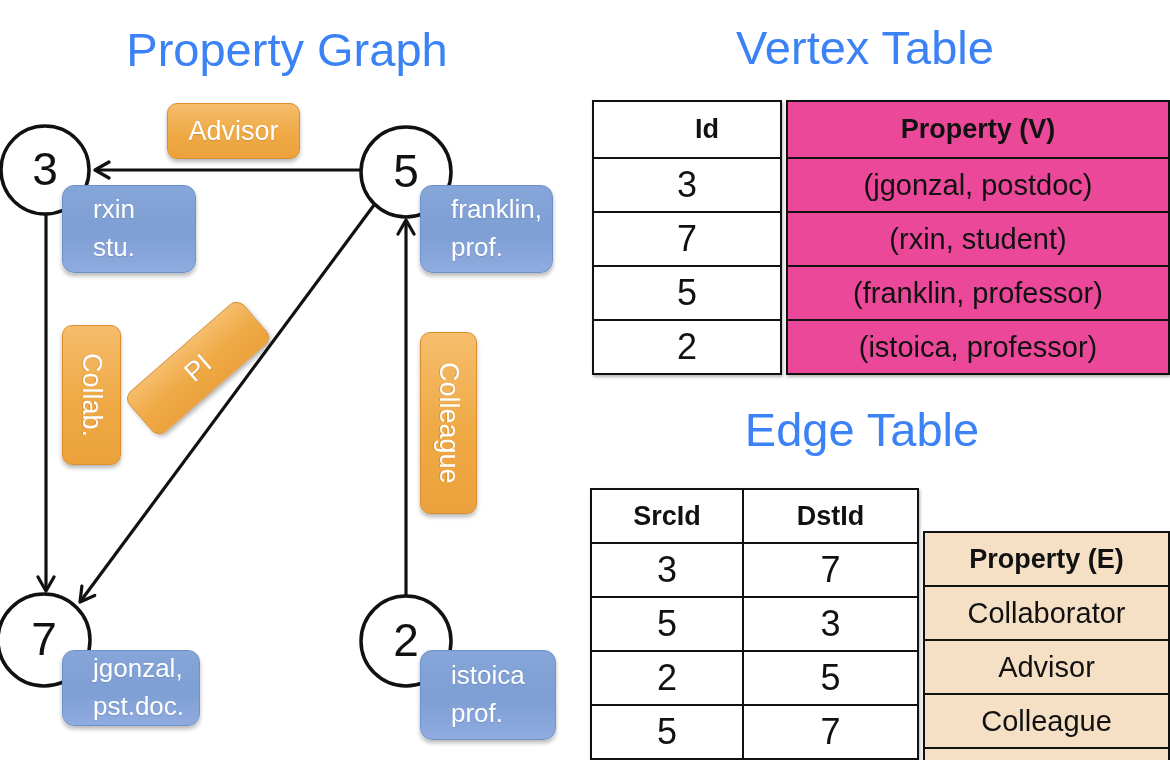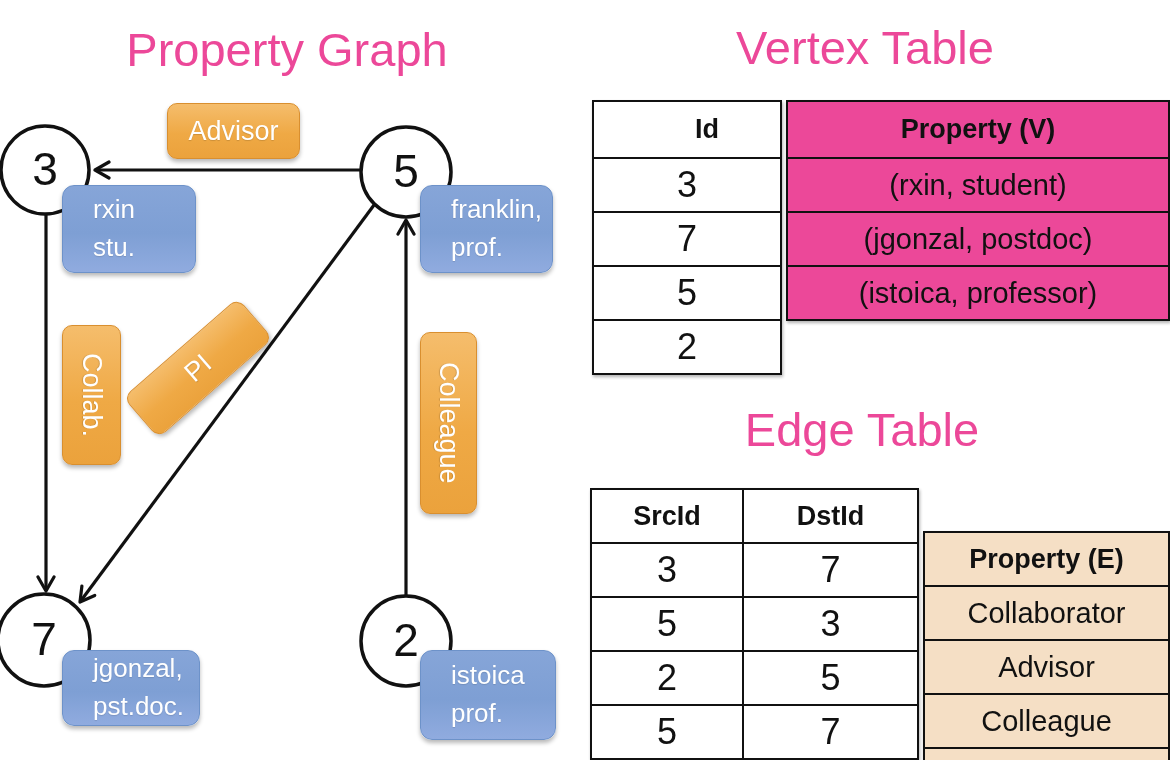--- a/index.html
+++ b/index.html
@@ -3,21 +3,21 @@
 <meta charset="utf-8">
 <style>
   html,body{margin:0;padding:0;background:#ffffff;}
   body{
     width:1170px;height:760px;position:relative;overflow:hidden;
     font-family:"Liberation Sans", sans-serif;color:#111;
   }
 
   
   .big-title{
-    position:absolute;font-size:47px;font-weight:400;color:#ec4899;
+    position:absolute;font-size:47px;font-weight:400;color:#3b82f6;
     letter-spacing:0px;white-space:nowrap;transform:translateX(-50%);
   }
 
   
   #graph-svg{position:absolute;left:0;top:0;}
 
   .node-num{
     position:absolute;transform:translate(-50%,-52%);
     font-size:46px;font-weight:400;color:#111;
   }
@@ -117,22 +117,23 @@
 <div class="tbl" style="left:592px;top:100px;width:186px;">
   <div class="row hdr" style="height:55px;padding-left:40px;">Id</div>
   <div class="row num">3</div>
   <div class="row num">7</div>
   <div class="row num">5</div>
   <div class="row num">2</div>
 </div>
 
 <div class="tbl blue-fill" style="left:786px;top:100px;width:380px;">
   <div class="row hdr" style="height:55px;">Property (V)</div>
+  <div class="row txt">(jgonzal, postdoc)</div>
   <div class="row txt">(rxin, student)</div>
-  <div class="row txt">(jgonzal, postdoc)</div>
+  <div class="row txt">(franklin, professor)</div>
   <div class="row txt">(istoica, professor)</div>
 </div>
 
 <div class="big-title" style="left:862px;top:402px;">Edge Table</div>
 
 <div class="tbl two-col" style="left:590px;top:488px;width:325px;">
   <div class="row">
     <div class="hdr">SrcId</div>
     <div class="hdr">DstId</div>
   </div>

